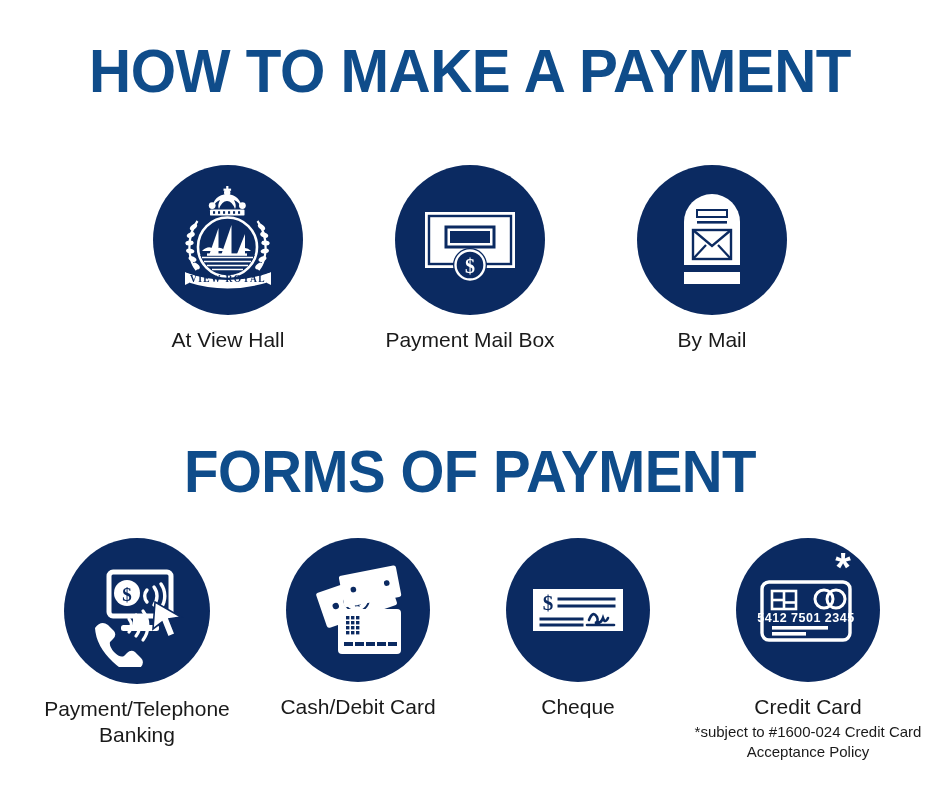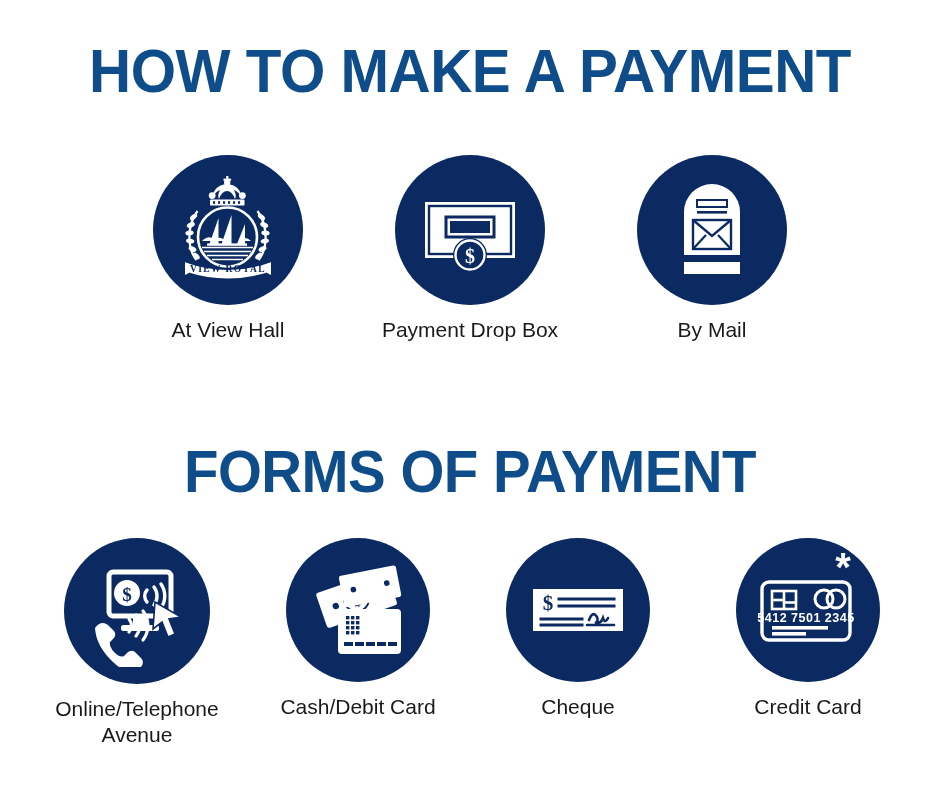--- a/index.html
+++ b/index.html
@@ -32,21 +32,21 @@
     line-height: 66px;
   }
   #title-forms {
     position: absolute;
     top: 440px; left: 0; width: 940px;
     font-size: 60px;
     line-height: 64px;
   }
 
   .row { position: absolute; left: 0; width: 940px; }
-  #row-methods { top: 155px; height: 230px; }
+  #row-methods { top: 165px; height: 230px; }
   #row-forms   { top: 538px; height: 250px; }
 
   .item { position: absolute; text-align: center; }
 
   .circle {
     border-radius: 50%;
     background: #0b2a61;
     position: relative;
     margin: 0 auto;
     display: flex;
@@ -158,21 +158,21 @@
           <rect x="13" y="30" width="82" height="48" fill="none" stroke="#0b2a61" stroke-width="2.4"></rect>
 
           <rect x="30" y="41" width="48" height="20" fill="#ffffff" stroke="#0b2a61" stroke-width="3"></rect>
           <rect x="34" y="45" width="40" height="12" fill="#0b2a61"></rect>
 
           <circle cx="54" cy="79" r="17" fill="#0b2a61"></circle>
           <circle cx="54" cy="79" r="14.5" fill="none" stroke="#ffffff" stroke-width="2.4"></circle>
           <text x="54" y="87" text-anchor="middle" fill="#ffffff" font-family="'Liberation Serif', serif" font-size="20" font-weight="bold">$</text>
         </svg>
       </div>
-      <div class="cap">Payment Drop Box</div>
+      <div class="cap">Payment Mail Box</div>
     </div>
 
     <div class="item" style="left:587px; top:0; width:250px;">
       <div class="circle" style="width:150px;height:150px;">
         <svg width="104" height="104" viewBox="0 0 104 104" aria-hidden="true">
 
           <path d="M24 96 L24 34 a28 28 0 0 1 56 0 L80 96 Z" fill="#ffffff"></path>
 
           <rect x="37" y="22" width="30" height="7" fill="#ffffff" stroke="#0b2a61" stroke-width="2"></rect>
           <rect x="37" y="33" width="30" height="2.6" fill="#0b2a61"></rect>
@@ -219,21 +219,21 @@
 
           <path d="M14 73 q6-8 13-3 l6 6 q3 4-1 8 l-3 3 q-1 4 4 10 q6 6 10 4 l3-3 q4-4 8-1 l6 6 q5 5-3 12 q-9 7-25-8 q-17-16-18-34 z" fill="#ffffff"></path>
 
           <g fill="none" stroke="#ffffff" stroke-width="3.2" stroke-linecap="round">
             <path d="M48 77 a10 10 0 0 0 0-13"></path>
             <path d="M55 81 a17 17 0 0 0 0-21"></path>
             <path d="M62 85 a24 24 0 0 0 0-29"></path>
           </g>
         </svg>
       </div>
-      <div class="cap wrap" style="max-width:210px;margin-left:auto;margin-right:auto;">Online/Telephone Avenue</div>
+      <div class="cap wrap" style="max-width:210px;margin-left:auto;margin-right:auto;">Payment/Telephone Banking</div>
     </div>
 
     <div class="item" style="left:248px; top:0; width:220px;">
       <div class="circle" style="width:144px;height:144px;">
         <svg width="108" height="108" viewBox="0 0 108 108" aria-hidden="true">
 
           <g transform="rotate(-19 54 44)">
             <rect x="16" y="24" width="74" height="37" rx="2.5" fill="#ffffff"></rect>
             <circle cx="31" cy="42.5" r="3.2" fill="#0b2a61"></circle>
             <circle cx="75" cy="42.5" r="3.2" fill="#0b2a61"></circle>
@@ -313,17 +313,18 @@
           <circle cx="74" cy="47" r="9" fill="none" stroke="#ffffff" stroke-width="3"></circle>
           <circle cx="86" cy="47" r="9" fill="none" stroke="#ffffff" stroke-width="3"></circle>
 
           <text x="56" y="70" text-anchor="middle" fill="#ffffff" font-family="'Liberation Sans', sans-serif" font-size="12.5" font-weight="bold" letter-spacing="0.5">5412 7501 2345</text>
 
           <rect x="22" y="74" width="56" height="3.6" fill="#ffffff"></rect>
           <rect x="22" y="80" width="34" height="3.6" fill="#ffffff"></rect>
         </svg>
       </div>
       <div class="cap">Credit Card</div>
+      <div class="sub wrap" style="max-width:232px;margin-left:auto;margin-right:auto;">*subject to #1600-024 Credit Card Acceptance Policy</div>
     </div>
 
   </div>
 
 </div>
 
 </body></html>

